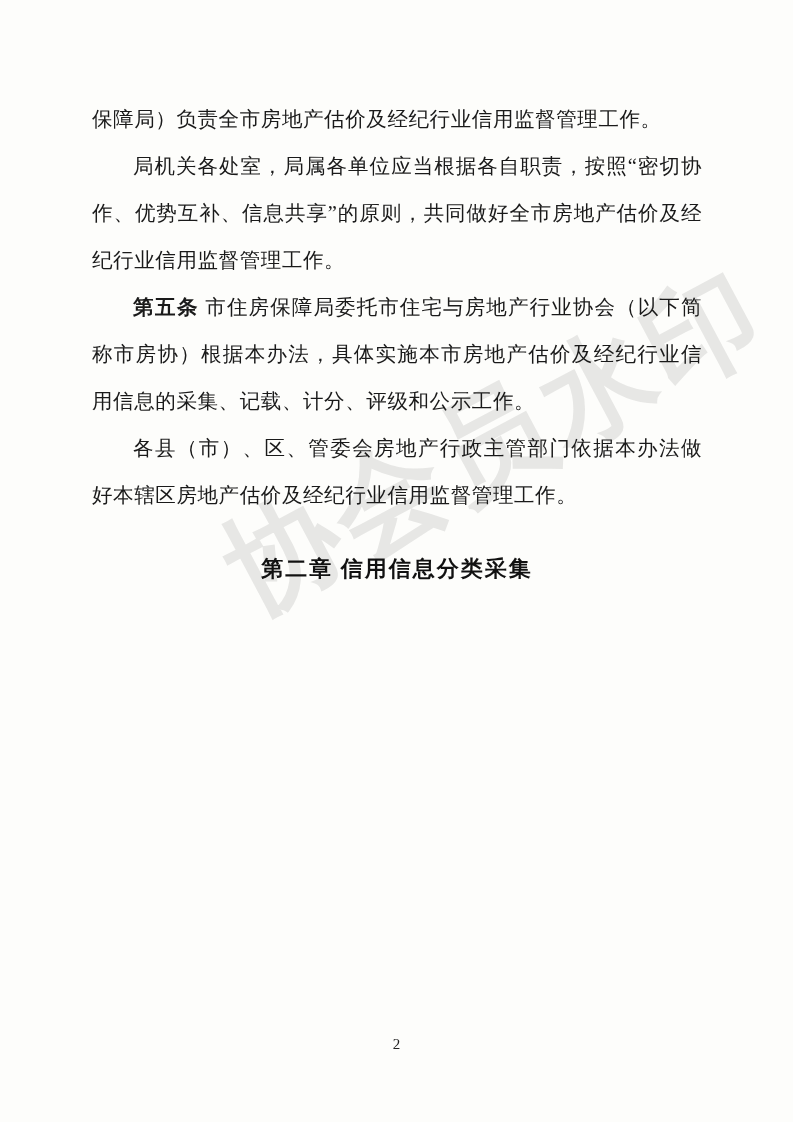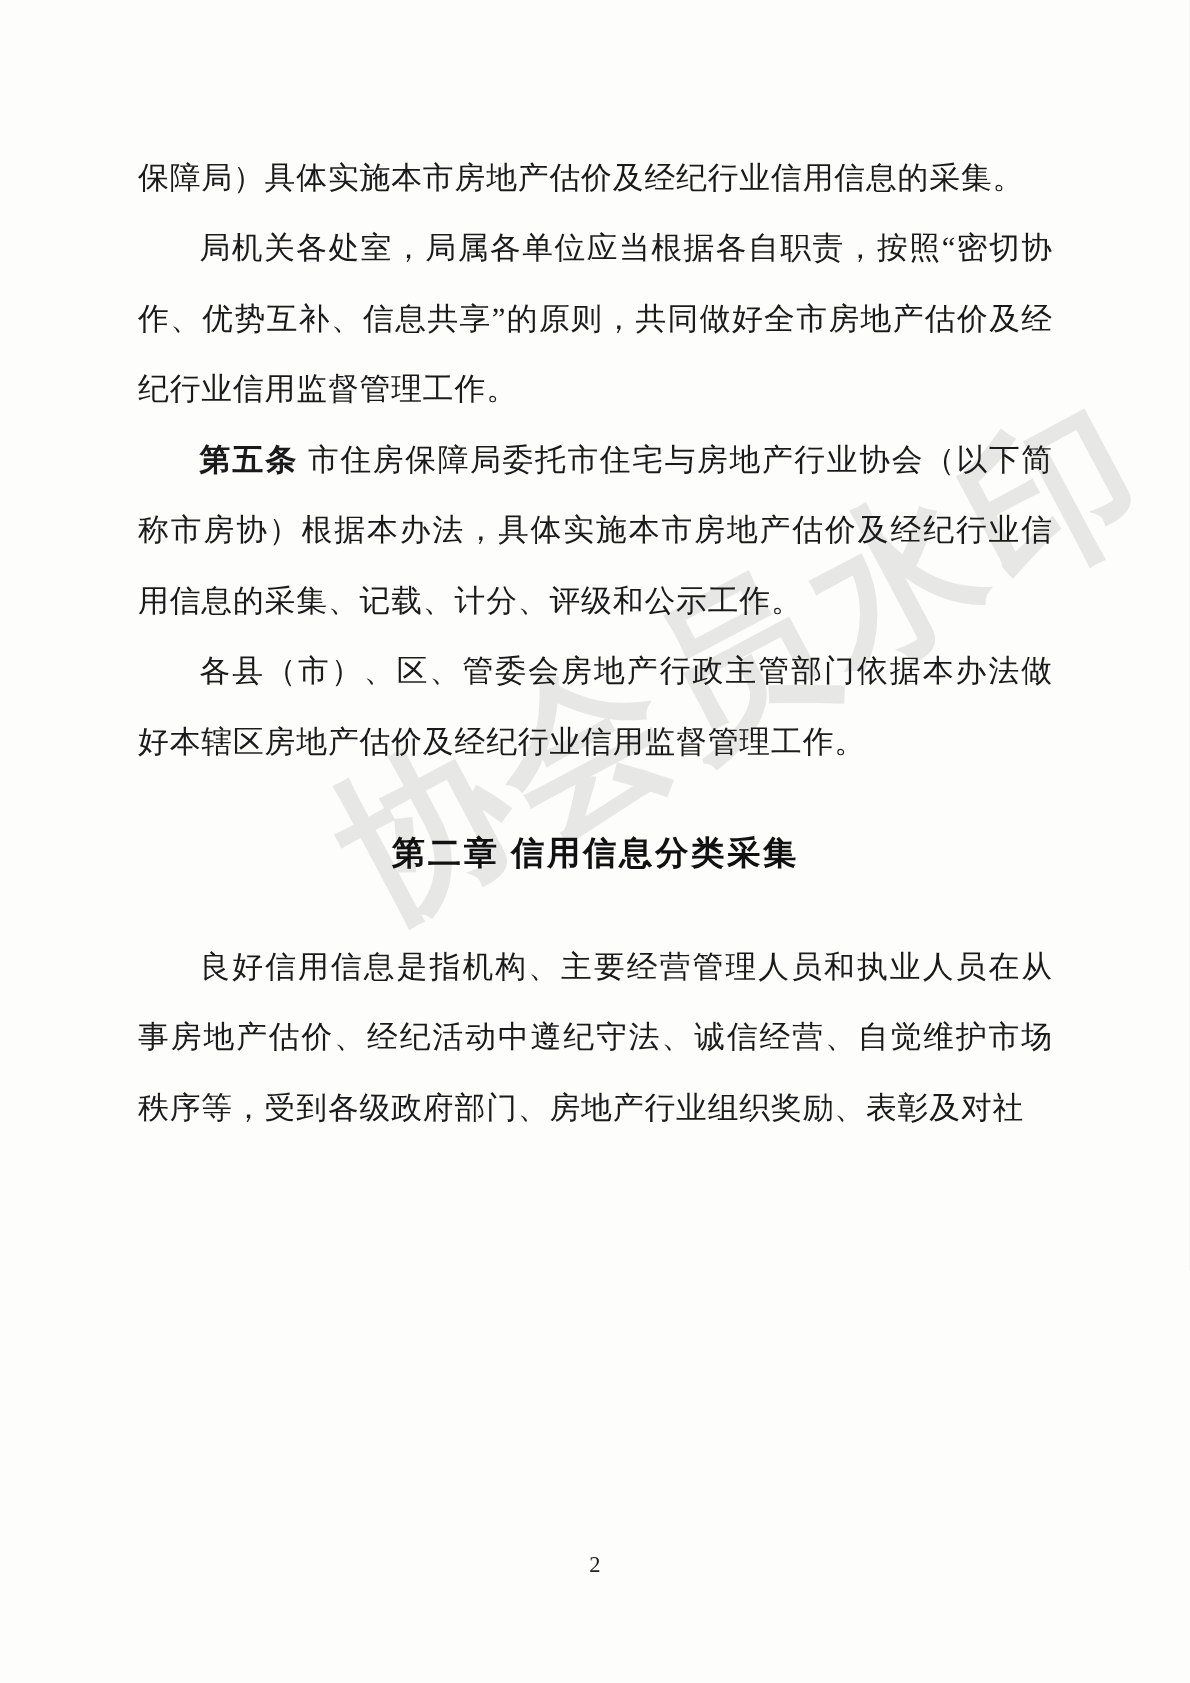--- a/index.html
+++ b/index.html
@@ -82,35 +82,34 @@
 </style>
 </head>
 <body>
 
 <div class="page">
 
   <div class="watermark">协会员水印</div>
 
   <div class="content">
 
-    <p>保障局）具体实施本市房地产估价及经纪行业信用信息的采集。</p>
+    <p>保障局）负责全市房地产估价及经纪行业信用监督管理工作。</p>
 
     <p class="indent">局机关各处室，局属各单位应当根据各自职责，按照“密切协作、优势互补、信息共享”的原则，共同做好全市房地产估价及经纪行业信用监督管理工作。</p>
 
     <p class="indent"><span class="art-label">第五条</span>&nbsp;<span>市住房保障局委托市住宅与房地产行业协会（以下简称市房协）根据本办法，具体实施本市房地产估价及经纪行业信用信息的采集、记载、计分、评级和公示工作。</span></p>
 
     <p class="indent">各县（市）、区、管委会房地产行政主管部门依据本办法做好本辖区房地产估价及经纪行业信用监督管理工作。</p>
 
     <div class="spacer-md"></div>
 
     <h2 class="chapter-title">第二章    信用信息分类采集</h2>
 
     <div class="spacer-lg"></div>
 
 
 
-    <p class="indent">良好信用信息是指机构、主要经营管理人员和执业人员在从事房地产估价、经纪活动中遵纪守法、诚信经营、自觉维护市场秩序等，受到各级政府部门、房地产行业组织奖励、表彰及对社</p>
 
   </div>
 
   <div class="page-number">2</div>
 
 </div>
 
 </body></html>

